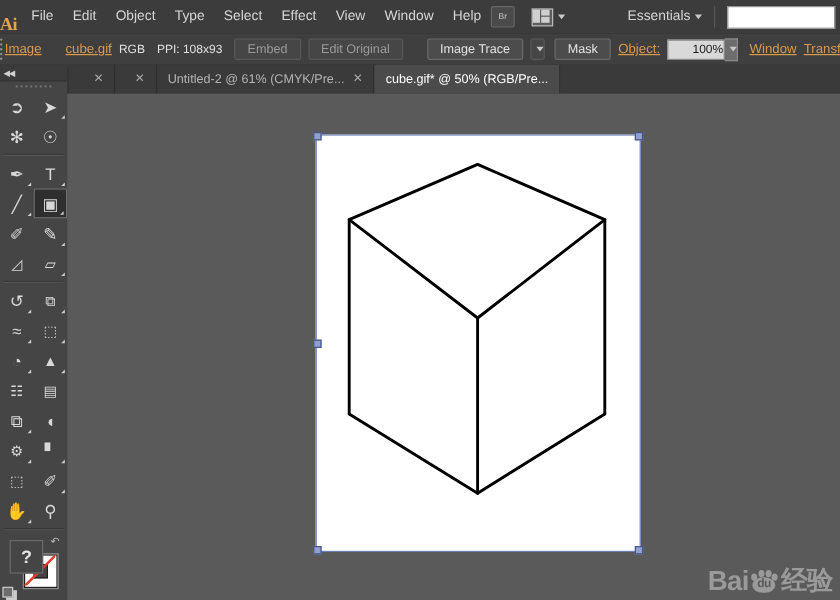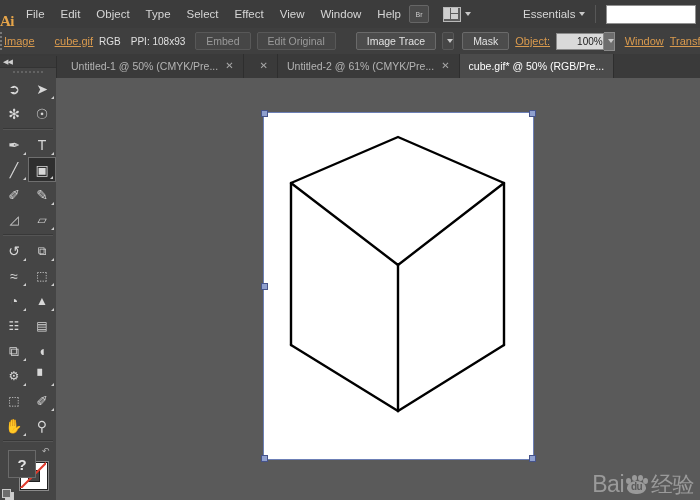--- a/index.html
+++ b/index.html
@@ -189,21 +189,21 @@
   .h-br{right:-3px;bottom:-3px;}
   .h-ml{left:-3px;top:calc(50% - 3px);}
 
   .cube-svg{position:absolute;left:0;top:0;}
 
   
   .watermark{
     position:absolute;right:6px;bottom:4px;text-align:left;pointer-events:none;
   }
   .wm-top{
-    display:flex;align-items:center;color:#9a9a9a;font-weight:normal;
+    display:flex;align-items:center;color:#9a9a9a;font-weight:bold;
     font-size:23px;line-height:1;letter-spacing:-0.5px;
   }
   .wm-paw{
     position:relative;width:23px;height:20px;margin:0 1px;
   }
   .wm-paw .pad{
     position:absolute;left:2px;top:6px;width:19px;height:13px;background:#9a9a9a;
     border-radius:50% 50% 45% 45%;
   }
   .wm-paw .pad:after{
@@ -276,21 +276,20 @@
     <div class="cb-field-drop">
       <span class="caret"></span>
     </div>
     <div class="cb-link">Window</div>
     <div class="cb-link">Transf...</div>
   </div>
 
   <div class="tabbar">
     <div class="tabbar-pad"></div>
     <div class="tab">
-      <span>Untitled-1 @ 50% (CMYK/Pre...</span>
       <span class="tab-close">✕</span>
     </div>
     <div class="tab">
       <span class="tab-close">✕</span>
     </div>
     <div class="tab">
       <span>Untitled-2 @ 61% (CMYK/Pre...</span>
       <span class="tab-close">✕</span>
     </div>
     <div class="tab active">

